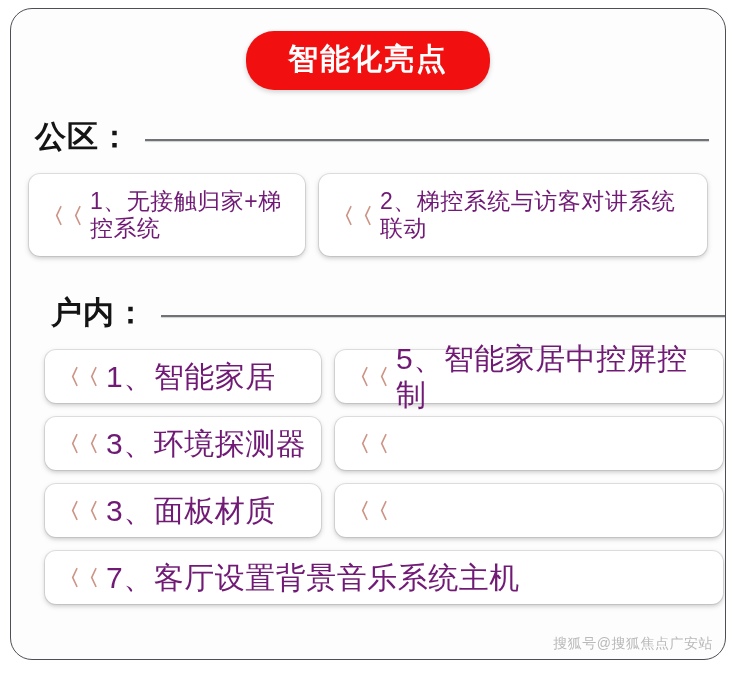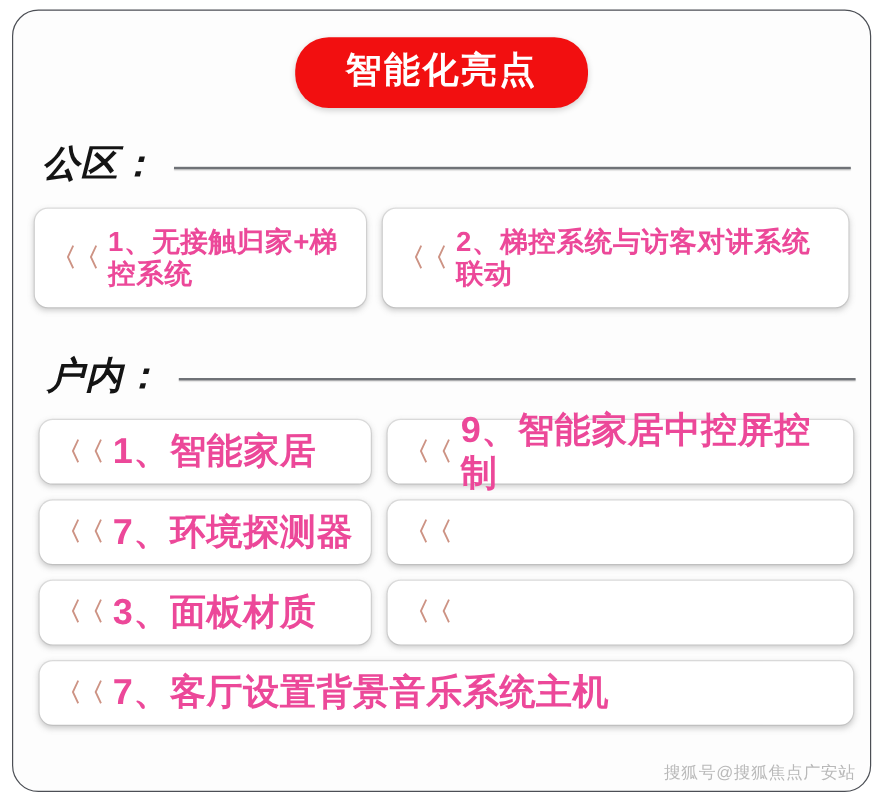--- a/index.html
+++ b/index.html
@@ -54,21 +54,20 @@
     align-items: center;
     padding: 0 16px 0 24px;
   }
   .section-title {
     font-size: 31px;
     font-weight: bold;
     color: #141414;
     letter-spacing: 1px;
     white-space: nowrap;
     line-height: 1;
-    font-style: italic;
   }
   .section-rule {
     flex: 1;
     height: 2px;
     background: #6f7277;
     margin-left: 14px;
     margin-top: 6px;
     box-shadow: 0 1px 1px rgba(0,0,0,0.18);
   }
 
@@ -99,22 +98,22 @@
     font-size: 21px;
     font-weight: bold;
     line-height: 1;
     margin-right: 9px;
     flex: none;
     letter-spacing: -2px;
     opacity: 0.92;
   }
   .card-text {
     font-size: 23px;
-    font-weight: bold;
-    color: #ec4899;
+    font-weight: normal;
+    color: #701a75;
     line-height: 1.18;
     letter-spacing: 0.5px;
   }
   .card.short .card-text { font-size: 30px; }
 
   
   .watermark {
     position: absolute;
     right: 12px;
     bottom: 6px;
@@ -145,42 +144,42 @@
         <span class="chev">〈〈</span>
         <span class="card-text">1、无接触归家+梯控系统</span>
       </div>
       <div class="card tall wide-right">
         <span class="chev">〈〈</span>
         <span class="card-text">2、梯控系统与访客对讲系统联动</span>
       </div>
     </div>
   </div>
 
-  <div style="position:absolute; left:4px; top:288px; width:100%;">
+  <div style="position:absolute; left:16px; top:288px; width:100%;">
 
     <div class="section-head">
       <span class="section-title">户内：</span>
       <span class="section-rule"></span>
     </div>
 
     <div class="row" style="margin-top:22px;">
       <div class="card short wide-left">
         <span class="chev">〈〈</span>
         <span class="card-text">1、智能家居</span>
       </div>
       <div class="card short wide-right">
         <span class="chev">〈〈</span>
-        <span class="card-text">9、智能家居中控屏控制</span>
+        <span class="card-text">5、智能家居中控屏控制</span>
       </div>
     </div>
 
     <div class="row" style="margin-top:14px;">
       <div class="card short wide-left">
         <span class="chev">〈〈</span>
-        <span class="card-text">7、环境探测器</span>
+        <span class="card-text">3、环境探测器</span>
       </div>
       <div class="card short wide-right">
         <span class="chev">〈〈</span>
       </div>
     </div>
 
     <div class="row" style="margin-top:14px;">
       <div class="card short wide-left">
         <span class="chev">〈〈</span>
         <span class="card-text">3、面板材质</span>

